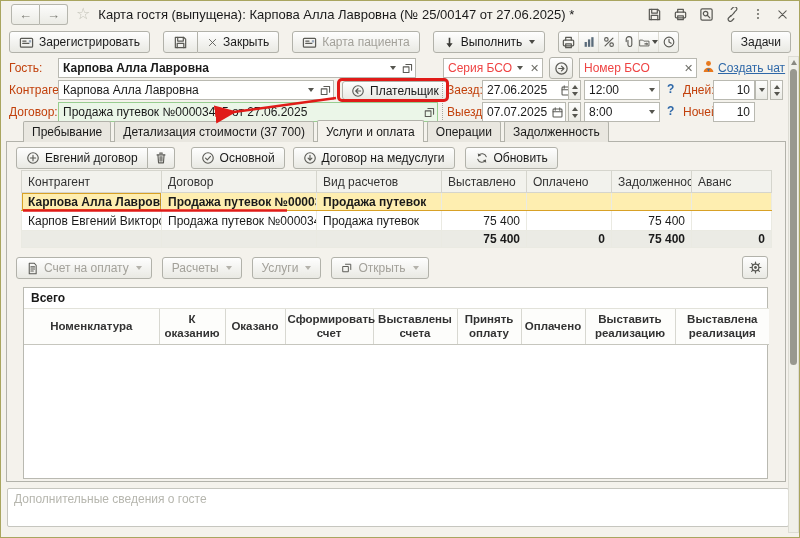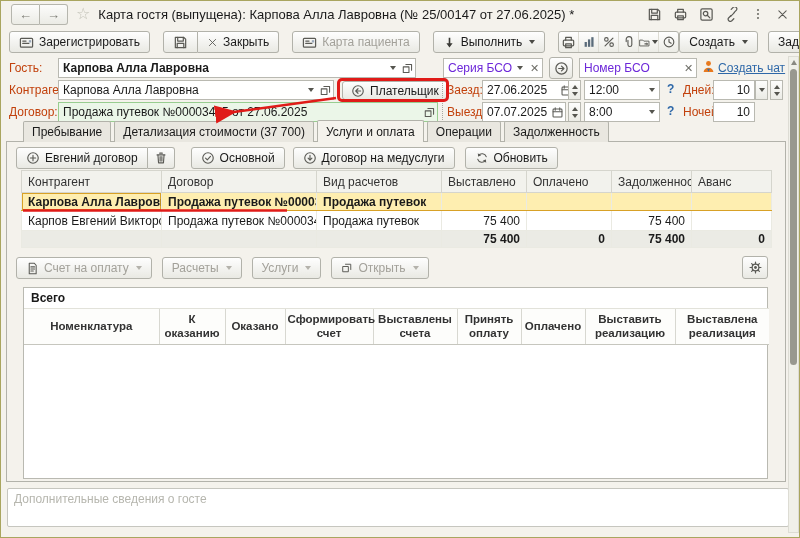--- a/index.html
+++ b/index.html
@@ -37,21 +37,21 @@
   .icogroup{display:flex;border:1px solid #b2b2aa;border-radius:3px;background:linear-gradient(#fefefe,#ecece6);height:22px;box-sizing:border-box}
   .icogroup .cell{width:19px;display:flex;align-items:center;justify-content:center}
   .icogroup .cell + .cell{border-left:1px solid #dddcd4}
 
   
   .lbl{position:absolute;color:#c2410c;white-space:nowrap}
   .fld{position:absolute;height:20px;background:#fff;border:1px solid #b9b9b1;box-sizing:border-box;
        display:flex;align-items:center}
   .fld .txt{flex:1;padding:0 4px;white-space:nowrap;overflow:hidden}
   .fld .txt.num{text-align:right}
-  .ph{color:#6d28d9}
+  .ph{color:#ef4444}
   .fctl{width:15px;height:100%;display:flex;align-items:center;justify-content:center;color:#55554f;flex:none}
   .xmark{font-size:11px;color:#6e6e68}
   .green{background:#ebf6e8;border-color:#98cd90}
   .spinbox{position:absolute;width:13px;height:20px;border:1px solid #b9b9b1;box-sizing:border-box;
            background:linear-gradient(#fdfdfc,#ebebe5);display:flex;flex-direction:column;
            align-items:center;justify-content:center;gap:3px}
   .tri-u{width:0;height:0;border-left:3px solid transparent;border-right:3px solid transparent;border-bottom:4px solid #55554f}
   .tri-d{width:0;height:0;border-left:3px solid transparent;border-right:3px solid transparent;border-top:4px solid #55554f}
   .ddbox{position:absolute;width:13px;height:20px;border:1px solid #b9b9b1;box-sizing:border-box;
          background:linear-gradient(#fdfdfc,#ebebe5);display:flex;align-items:center;justify-content:center}
@@ -340,24 +340,20 @@
           </svg>
           <span class="dd"></span>
         </div>
       <div class="cell">
           <svg width="14" height="14">
             <use href="#i-history"></use>
           </svg>
         </div>
     </div>
     <div style="margin-left:auto;display:flex;gap:10px">
-      <div class="btn">
-          <span>Создать</span>
-          <span class="dd"></span>
-        </div>
       <div class="btn">
           <span>Задачи</span>
         </div>
 
     </div>
   </div>
 
   <div class="lbl" style="left:8px;top:60px">Гость:</div>
   <div class="fld" style="left:57px;top:57px;width:358px">
     <div class="txt" style="font-weight:bold">Карпова Алла Лавровна</div>

